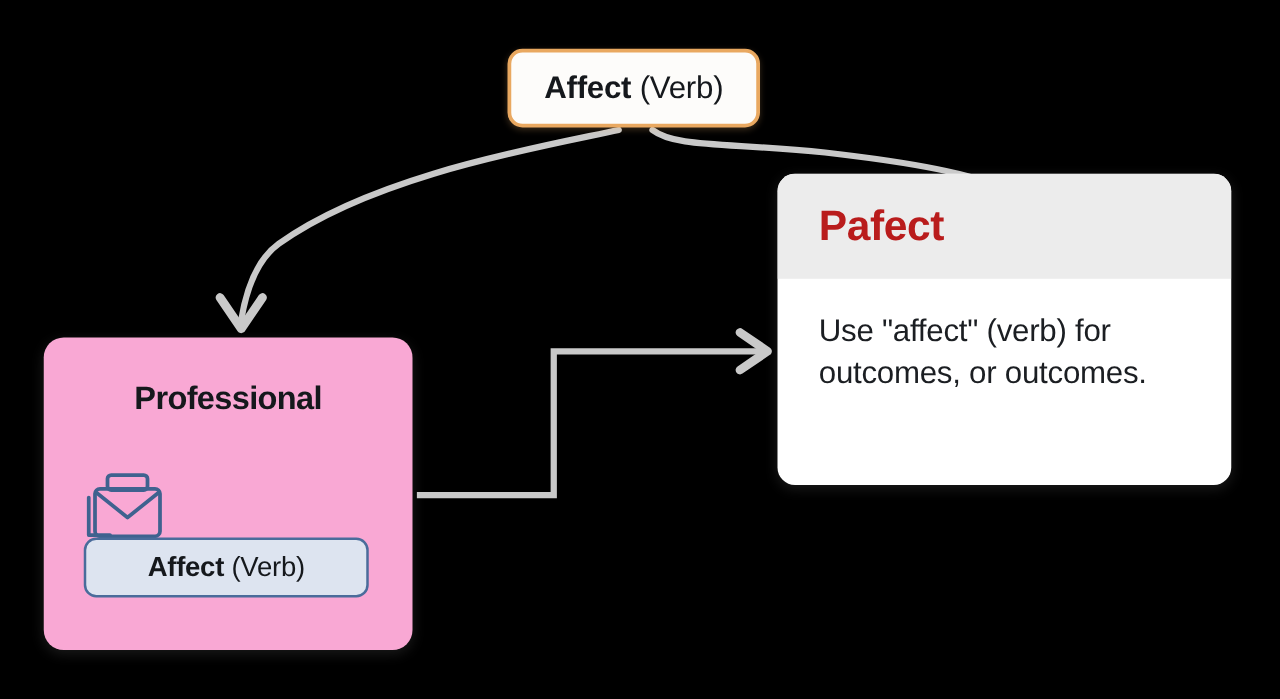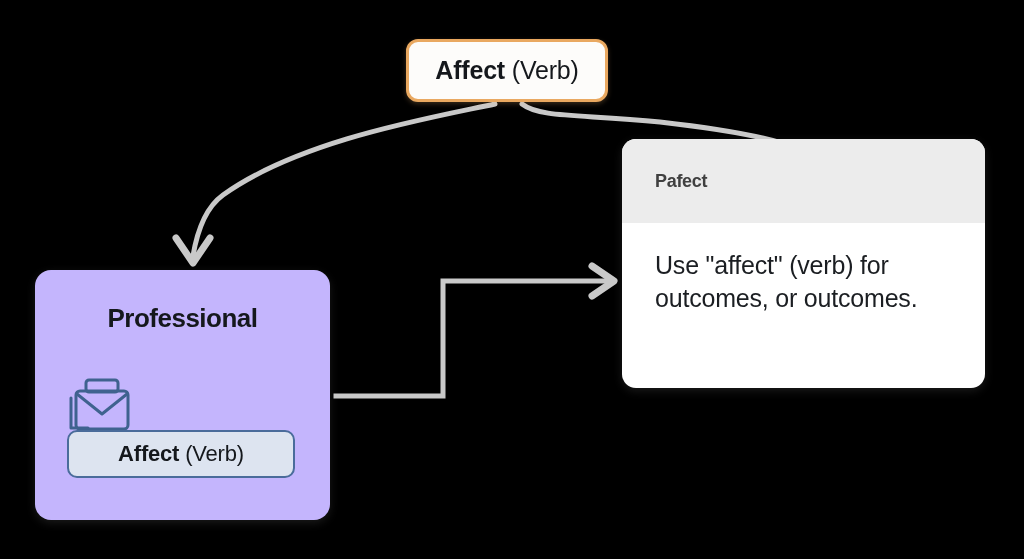--- a/index.html
+++ b/index.html
@@ -53,21 +53,21 @@
   .term-strong { font-weight: 700; }
   .term-paren  { font-weight: 400; margin-top: 40px; }
 
   
   #left-card {
     position: absolute;
     left: 35px;
     top: 270px;
     width: 295px;
     height: 250px;
-    background: #c4b5fd;
+    background: #f9a8d4;
     border-radius: 16px;
     box-sizing: border-box;
     box-shadow: 0 3px 10px rgba(255,255,255,0.10);
     z-index: 4;
   }
   #left-title {
     position: absolute;
     left: 0;
     right: 0;
     top: 33px;
@@ -117,23 +117,23 @@
   }
   #right-header {
     height: 84px;
     background: #ececec;
     display: flex;
     align-items: center;
     padding-left: 33px;
     box-sizing: border-box;
   }
   #right-header-title {
-    font-size: 18px;
+    font-size: 34px;
     font-weight: 700;
-    color: #404040;
+    color: #b91c1c;
     letter-spacing: -0.3px;
   }
   #right-body {
     padding: 26px 30px 0 33px;
     font-size: 25px;
     line-height: 1.33;
     color: #1b1e22;
     letter-spacing: -0.2px;
   }
 </style>

